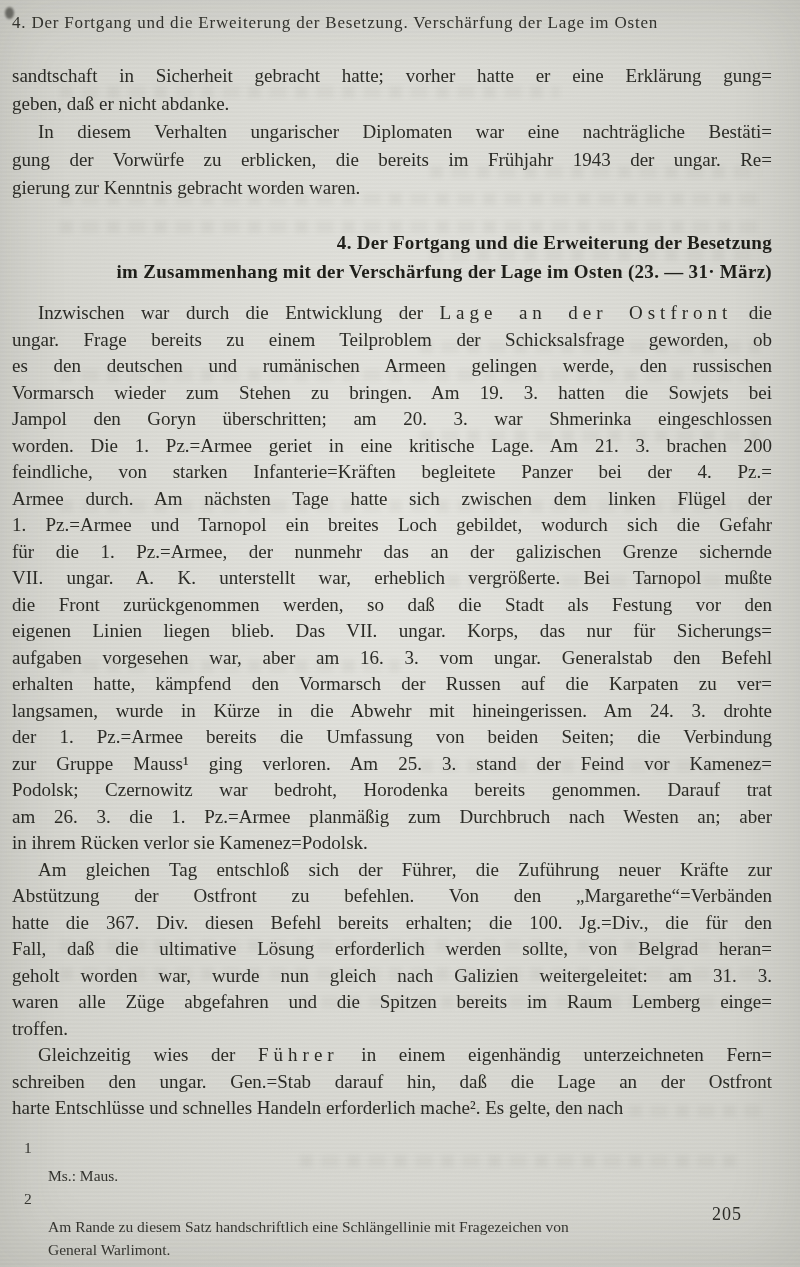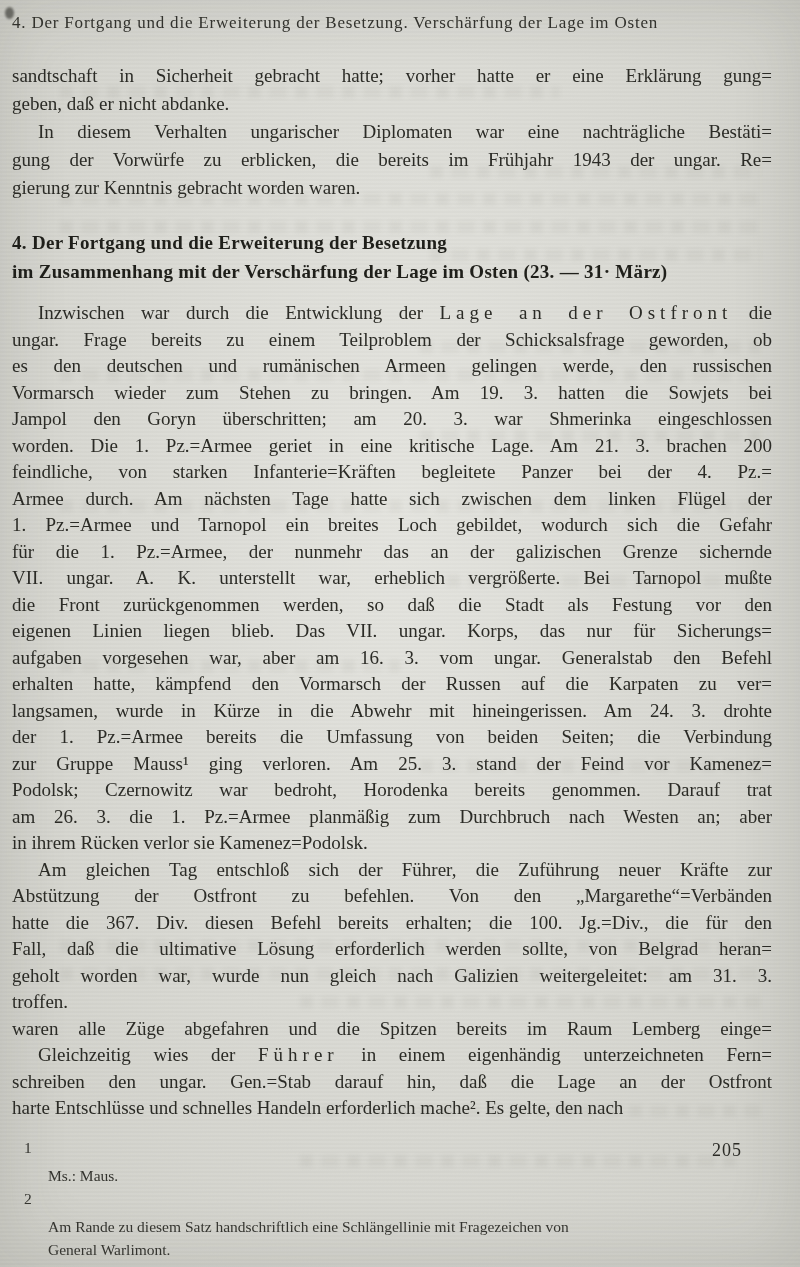--- a/index.html
+++ b/index.html
@@ -36,37 +36,37 @@
     white-space:nowrap;
   }
   .para.intro .line{line-height:28px;}
   .para.body .line{line-height:26.5px;}
   .para .line.last{text-align-last:left;white-space:normal;}
   .para .line.indent{text-indent:26px;}
   .p1{margin-top:28px;}
   .spaced{letter-spacing:5px;}
   .section-heading{
     margin-top:26px;
-    text-align:left;
+    text-align:right;
     font-weight:bold;
     font-size:19px;line-height:29px;
     letter-spacing:.3px;
     color:#1f1f1a;
   }
   .p3{margin-top:14px;}
   .footnotes{margin-top:14px;}
   .footnote{
     display:flex;
     font-size:15.5px;line-height:23px;
     color:#34342f;
   }
   .fn-num{flex:0 0 36px;padding-left:12px;box-sizing:border-box;}
   .fn-lines{flex:1;margin-top:28px;}
   .page-number{
-    position:absolute;top:1140px;right:58px;
+    position:absolute;top:1204px;right:58px;
     font-size:18px;letter-spacing:1px;color:#2b2b26;
   }
   
   .ghost{
     position:absolute;height:12px;
     background:repeating-linear-gradient(90deg,
       rgba(92,90,80,.65) 0 13px, rgba(92,90,80,0) 13px 21px,
       rgba(92,90,80,.5) 21px 39px, rgba(92,90,80,0) 39px 47px);
     filter:blur(2.6px);
     opacity:.09;
@@ -145,22 +145,22 @@
         <div class="line">am 26. 3. die 1. Pz.=Armee planmäßig zum Durchbruch nach Westen an; aber</div>
         <div class="line last">in ihrem Rücken verlor sie Kamenez=Podolsk.</div>
       </div>
 
     <div class="para body">
         <div class="line indent">Am gleichen Tag entschloß sich der Führer, die Zuführung neuer Kräfte zur</div>
         <div class="line">Abstützung der Ostfront zu befehlen. Von den „Margarethe“=Verbänden</div>
         <div class="line">hatte die 367. Div. diesen Befehl bereits erhalten; die 100. Jg.=Div., die für den</div>
         <div class="line">Fall, daß die ultimative Lösung erforderlich werden sollte, von Belgrad heran=</div>
         <div class="line">geholt worden war, wurde nun gleich nach Galizien weitergeleitet: am 31. 3.</div>
+        <div class="line">waren alle Züge abgefahren und die Spitzen bereits im Raum Lemberg einge=</div>
         <div class="line last">troffen.</div>
-        <div class="line">waren alle Züge abgefahren und die Spitzen bereits im Raum Lemberg einge=</div>
       </div>
 
     <div class="para body">
         <div class="line indent"><span>Gleichzeitig wies der </span><span class="spaced">Führer</span><span> in einem eigenhändig unterzeichneten Fern=</span></div>
         <div class="line">schreiben den ungar. Gen.=Stab darauf hin, daß die Lage an der Ostfront</div>
         <div class="line last">harte Entschlüsse und schnelles Handeln erforderlich mache². Es gelte, den nach</div>
       </div>
 
     <div class="footnotes">
       <div class="footnote">

